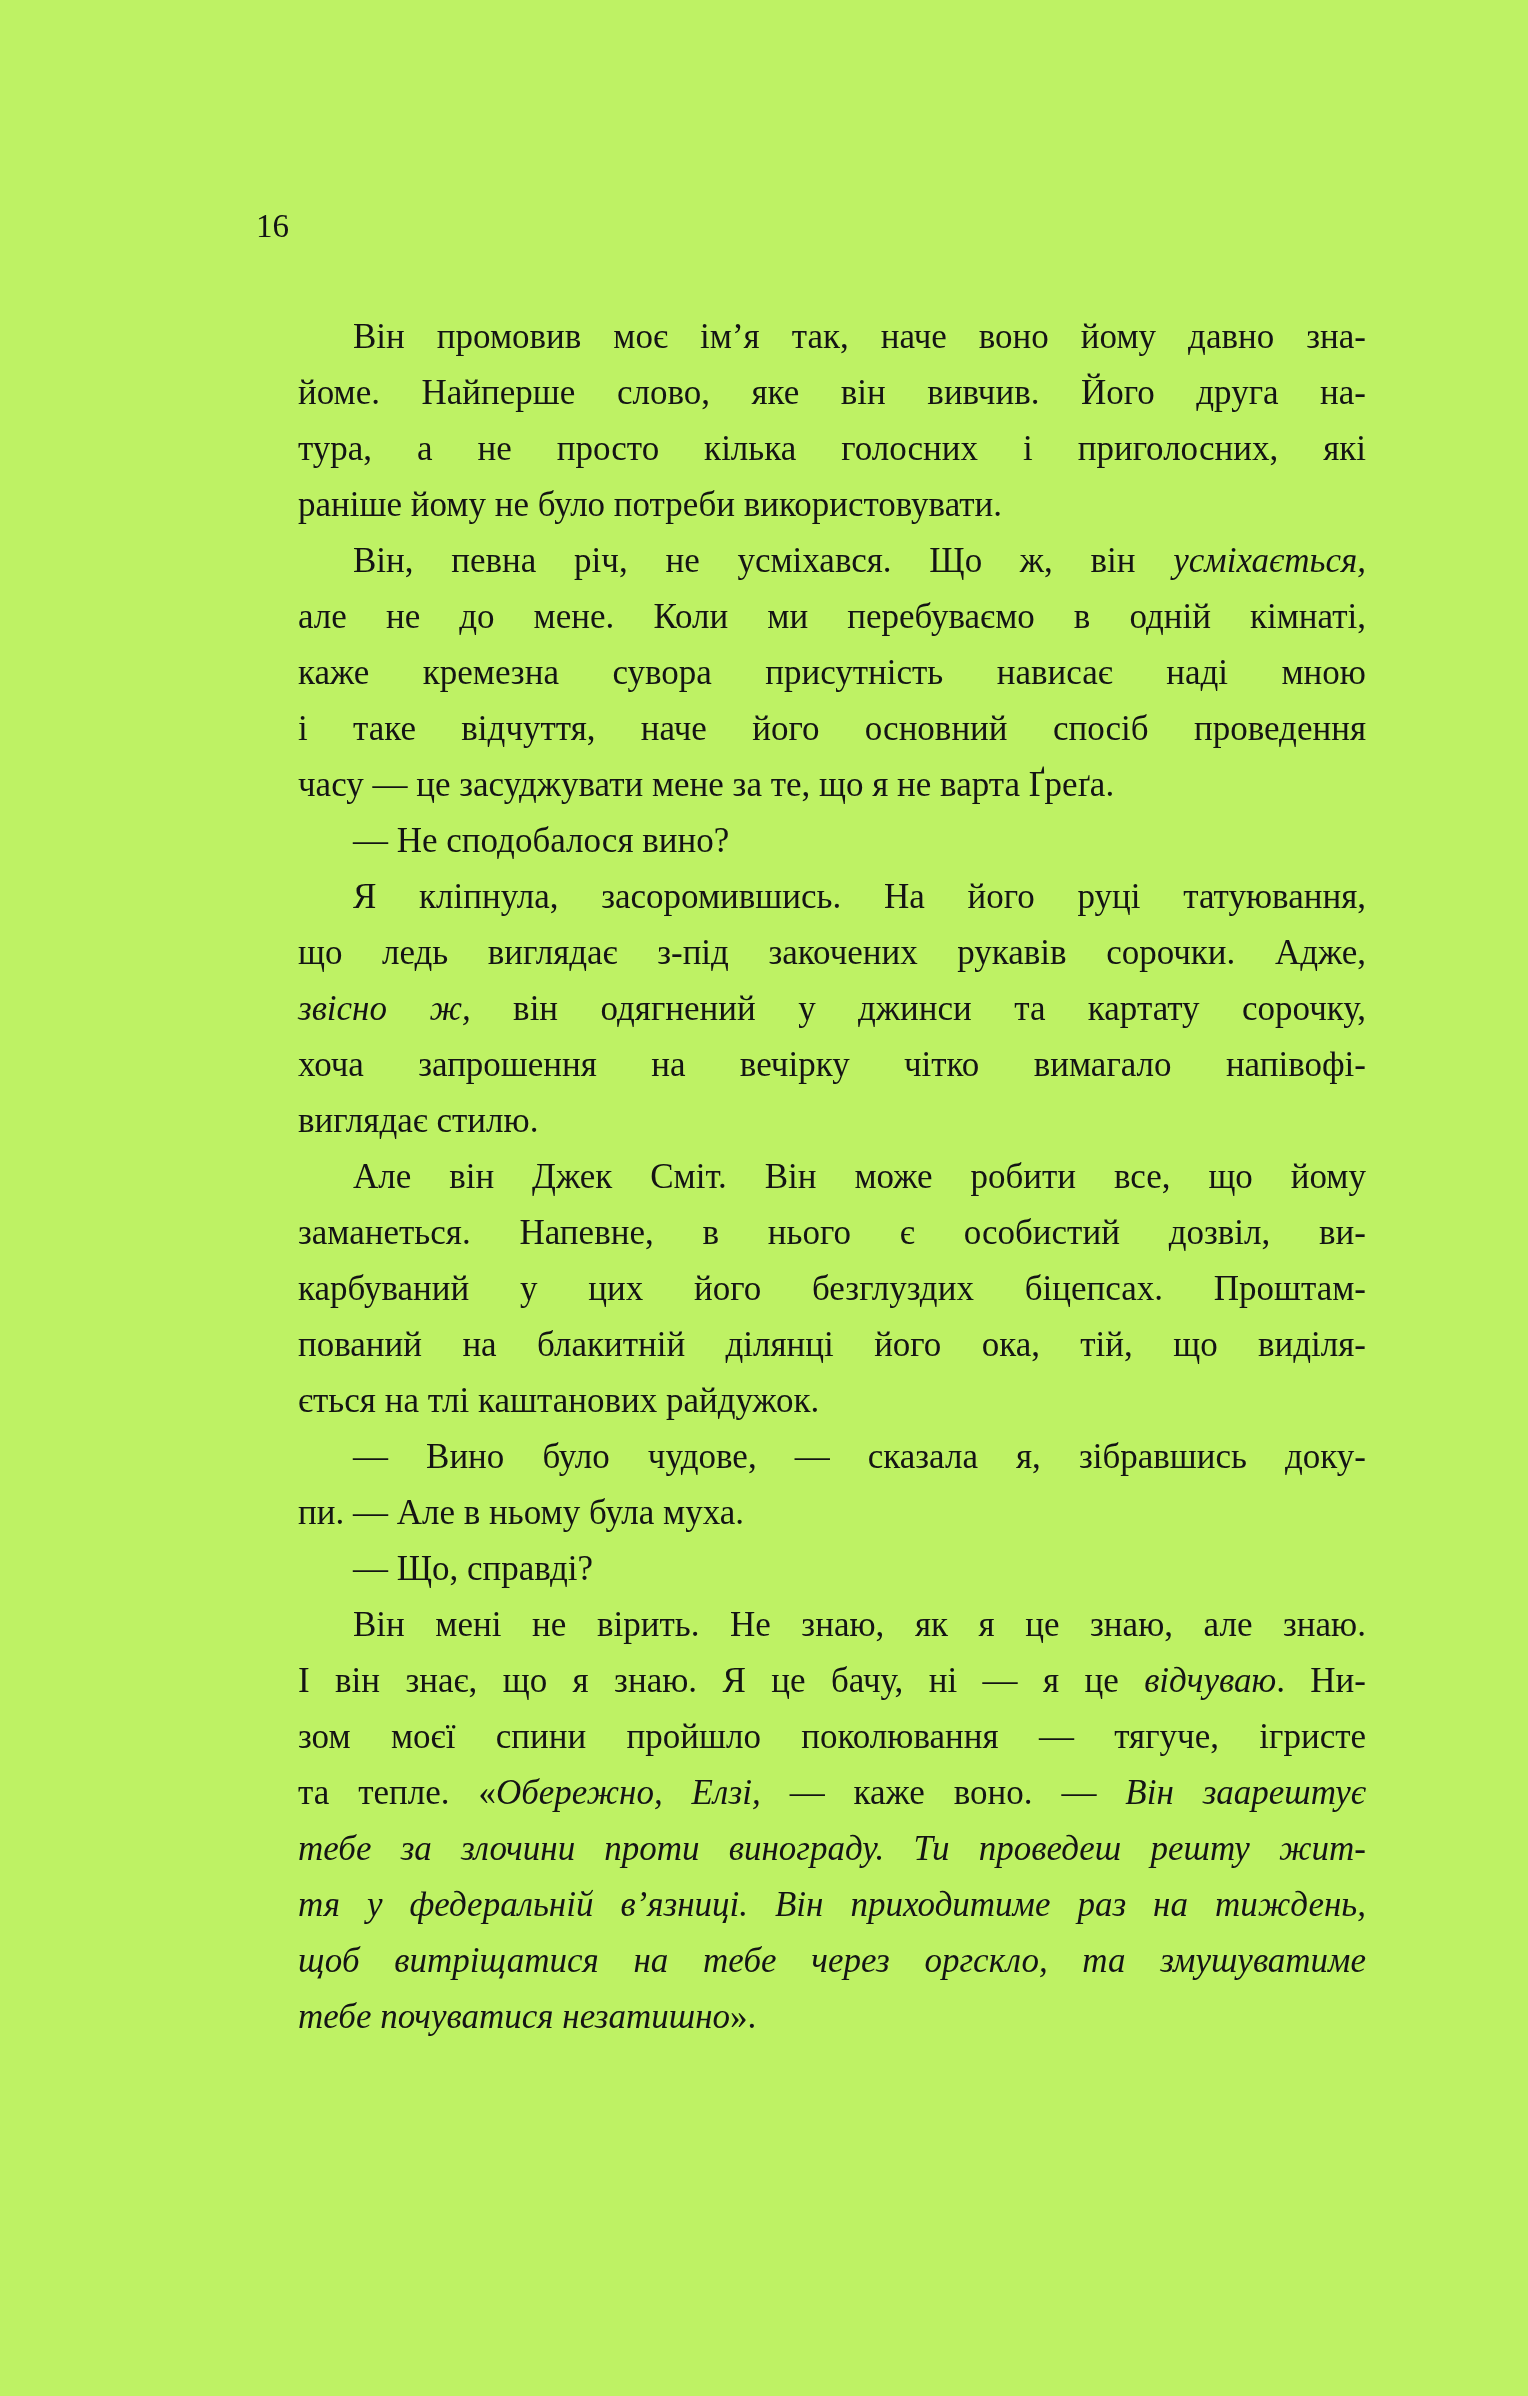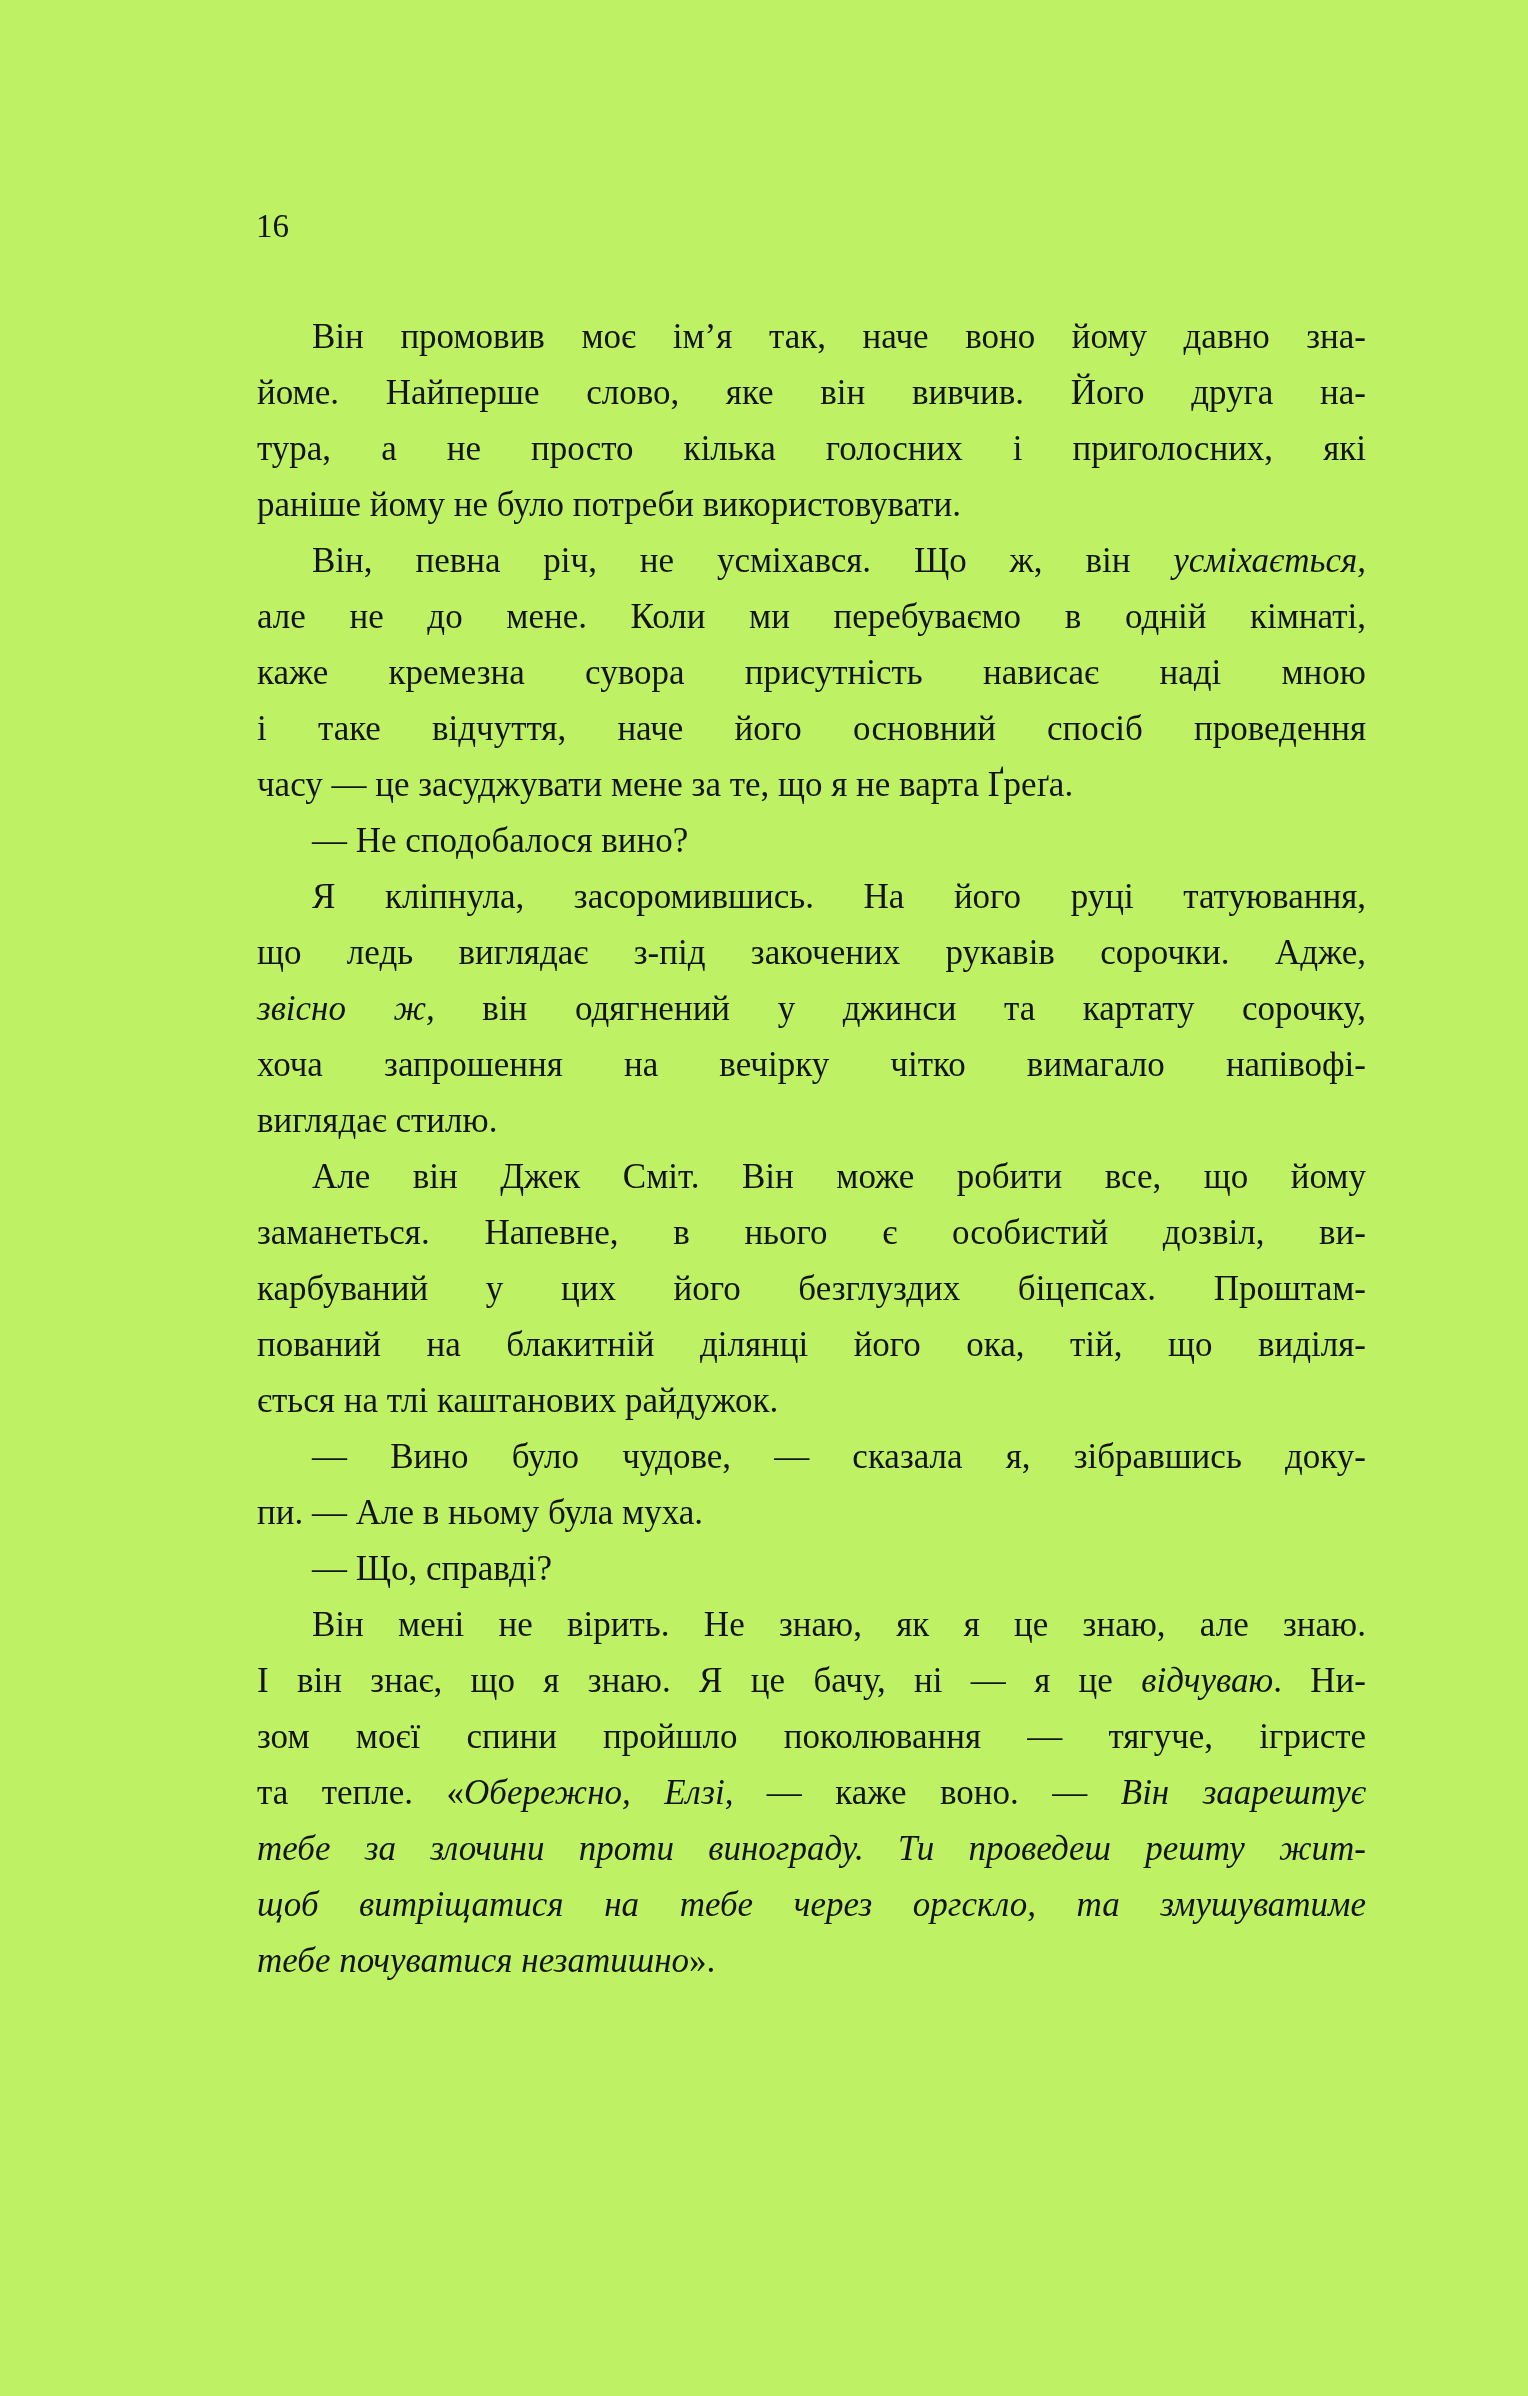--- a/index.html
+++ b/index.html
@@ -31,20 +31,21 @@
     width: 1109px;
     font-size: 35px;
     line-height: 56px;
   }
   .paragraph { margin: 0; padding: 0; }
   .line {
     text-align: justify;
     text-align-last: justify;
     white-space: normal;
     min-height: 56px;
+    margin-left: 41px;
   }
   .line.first { text-indent: 55px; }
   .line.last { text-align-last: left; }
   .it { font-style: italic; }
 </style>
 </head>
 <body>
 
 <div class="page">
   <div class="page-number">16</div>
@@ -85,18 +86,19 @@
       </div>
       <div class="paragraph">
         <div class="line first last"><span>— Що, справді?</span></div>
       </div>
       <div class="paragraph">
         <div class="line first"><span>Він мені не вірить. Не знаю, як я це знаю, але знаю.</span></div>
         <div class="line"><span>І він знає, що я знаю. Я це бачу, ні — я це </span><span class="it">відчуваю</span><span>. Ни-</span></div>
         <div class="line"><span>зом моєї спини пройшло поколювання — тягуче, ігристе</span></div>
         <div class="line"><span>та тепле. «</span><span class="it">Обережно, Елзі,</span><span> — каже воно. — </span><span class="it">Він заарештує</span></div>
         <div class="line"><span class="it">тебе за злочини проти винограду. Ти проведеш решту жит-</span></div>
+        <div class="line"><span class="it">тя у федеральній в’язниці. Він приходитиме раз на тиждень,</span></div>
         <div class="line"><span class="it">щоб витріщатися на тебе через оргскло, та змушуватиме</span></div>
         <div class="line last"><span class="it">тебе почуватися незатишно</span><span>».</span></div>
       </div>
     </div>
 </div>
 
 
 </body></html>

